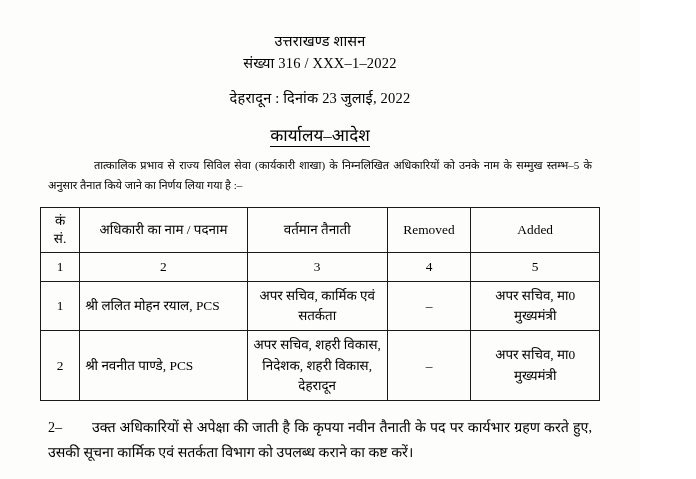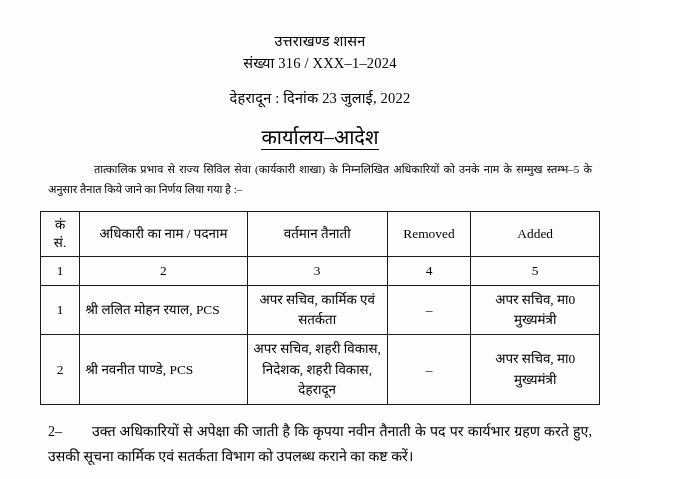--- a/index.html
+++ b/index.html
@@ -32,21 +32,21 @@
   }
   .h-line1 { font-size: 15px; }
   .h-line2 { font-size: 15px; }
   .h-line3 { font-size: 14.5px; }
   .h-line4 { font-size: 14.5px; margin-top: 12px; }
 
   .subject {
     text-align: center;
     margin-top: 14px;
     margin-bottom: 10px;
-    font-size: 20px;
+    font-size: 17px;
   }
   .subject .u {
     border-bottom: 1px solid #000;
     padding-bottom: 1px;
   }
   .para {
     font-size: 11px;
     line-height: 1.75;
     text-align: justify;
     margin: 0 8px 12px 8px;
@@ -96,21 +96,21 @@
     line-height: 1.35;
   }
 </style>
 </head>
 <body>
 
 <div class="page">
 
   <div class="header">
     <div class="h-line1">उत्तराखण्ड शासन</div>
-    <div class="h-line3">संख्या 316 / XXX–1–2024</div>
+    <div class="h-line3">संख्या 316 / XXX–1–2022</div>
     <div class="h-line4">देहरादून : दिनांक 23 जुलाई, 2022</div>
   </div>
 
   <div class="subject">
     <span class="u">कार्यालय–आदेश</span>
   </div>
 
   <div class="para indent">तात्कालिक प्रभाव से राज्य सिविल सेवा (कार्यकारी शाखा) के निम्नलिखित अधिकारियों को उनके नाम के सम्मुख स्तम्भ–5 के अनुसार तैनात किये जाने का निर्णय लिया गया है :–</div>
 
   <table class="office-table">

